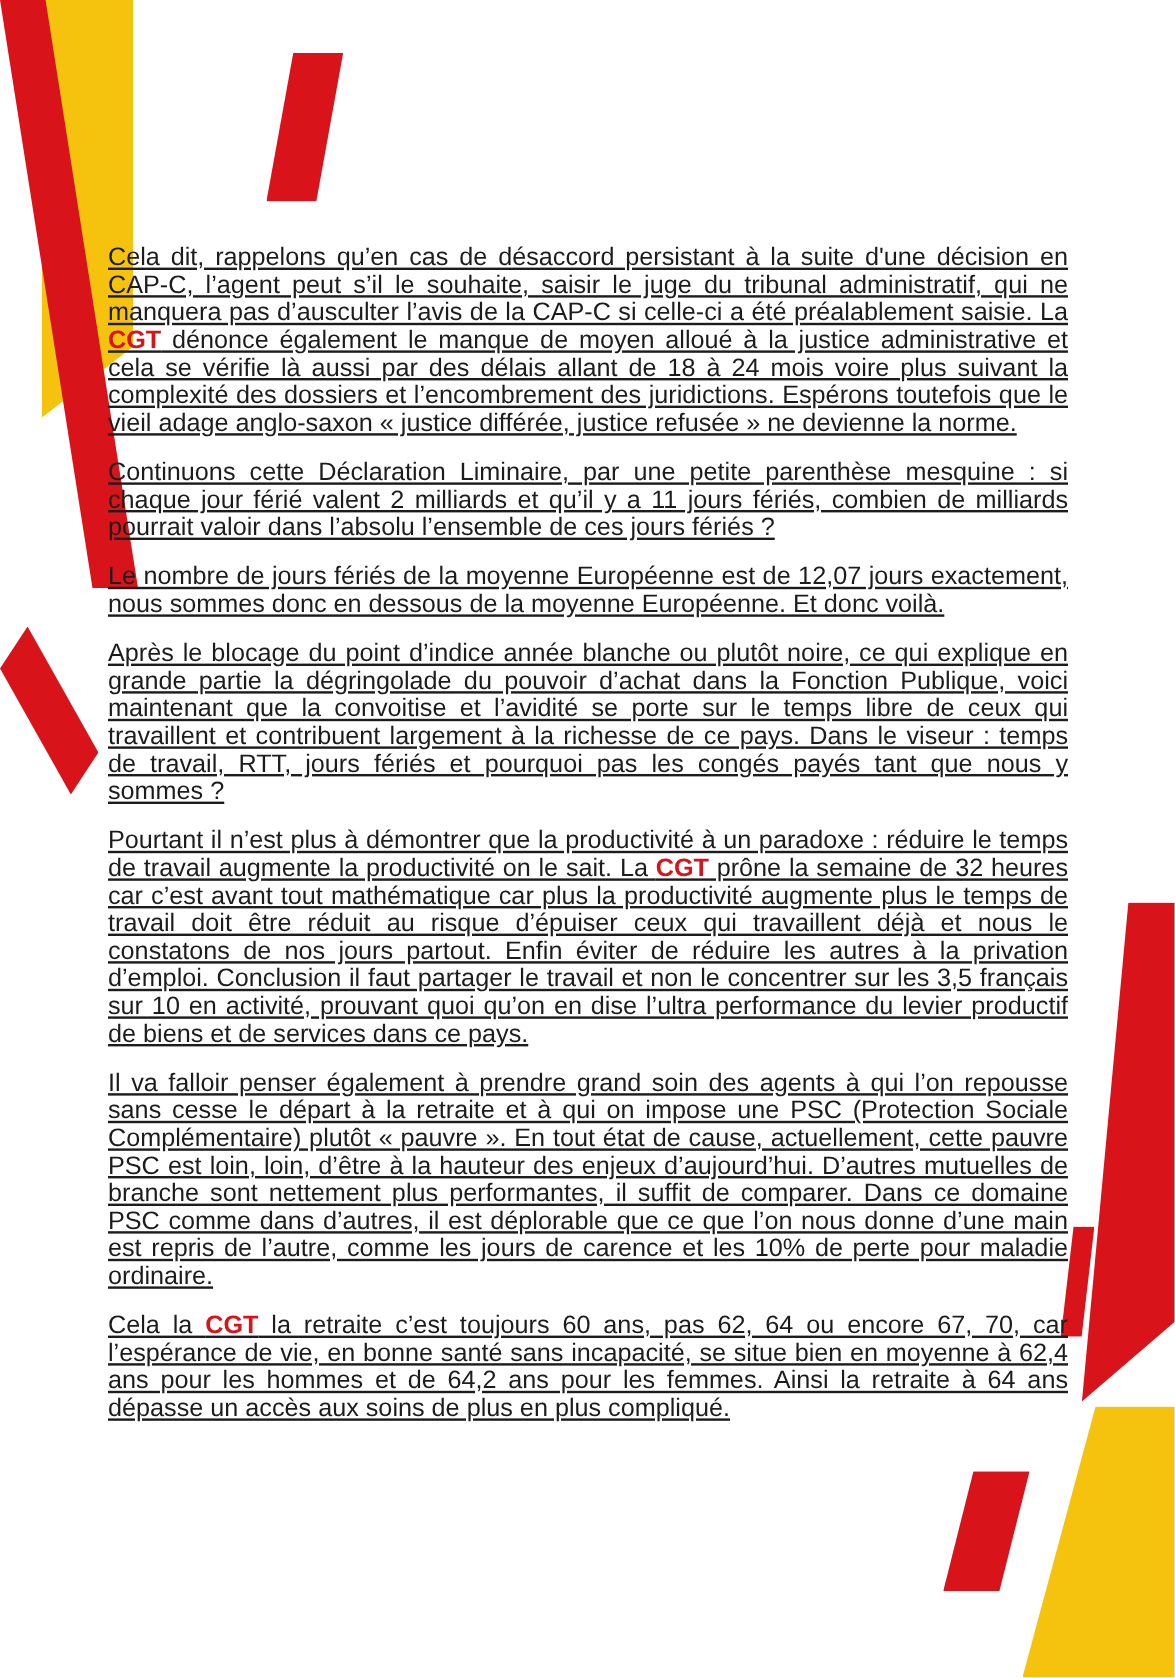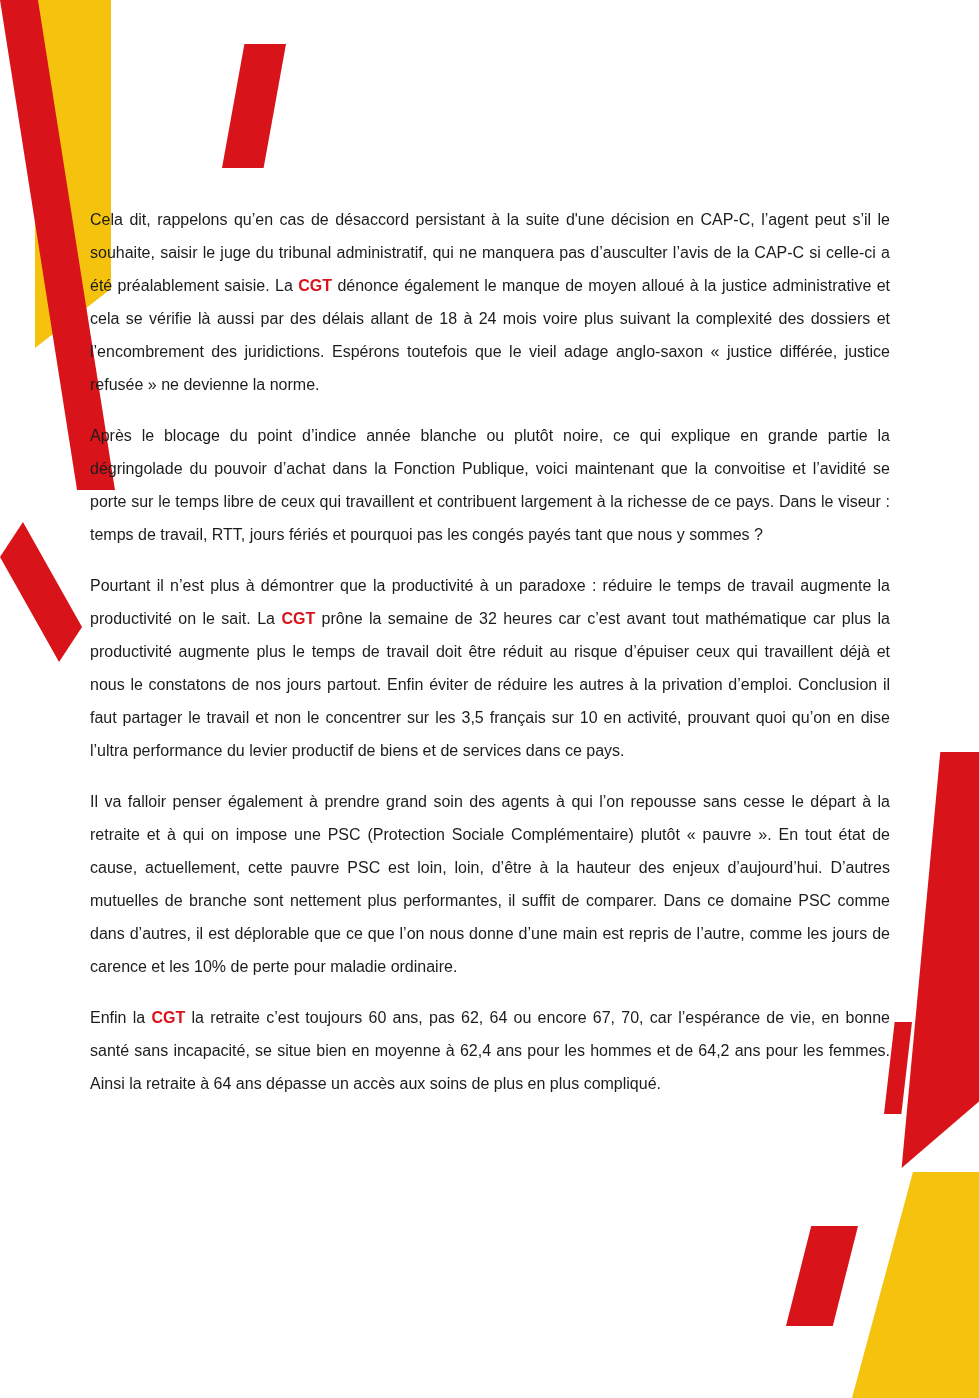--- a/index.html
+++ b/index.html
@@ -57,40 +57,43 @@
     left: 786px; top: 1226px; width: 72px; height: 100px;
     background: var(--brand-red);
     clip-path: polygon(35% 0, 100% 0, 65% 100%, 0 100%);
     z-index: 2;
   }
   .text-body {
     position: absolute;
     left: 90px; right: 89px; top: 203px;
     z-index: 5;
     color: var(--text-color);
-    font-size: 16px;
-    line-height: 33px;
+    font-size: 21px;
+    line-height: 23px;
     text-align: justify;
+    text-decoration: underline;
   }
   .para { margin-bottom: 18px; }
   .brand { color: var(--brand-red); font-weight: bold; }
 </style>
 </head>
 <body style="background: rgb(255, 255, 255);">
 
 <div class="page">
   <div class="deco deco-yellow-tl"></div>
   <div class="deco deco-red-tl"></div>
   <div class="deco deco-red-ml"></div>
   <div class="deco deco-red-tc"></div>
   <div class="deco deco-red-right"></div>
   <div class="deco deco-red-sliver-right"></div>
   <div class="deco deco-yellow-br"></div>
   <div class="deco deco-red-br"></div>
 
   <div class="text-body">
       <p class="para"><span>Cela dit, rappelons qu’en cas de désaccord persistant à la suite d'une décision en CAP-C, l’agent peut s’il le souhaite, saisir le juge du tribunal administratif, qui ne manquera pas d’ausculter l’avis de la CAP-C si celle-ci a été préalablement saisie. La </span><span class="brand">CGT</span><span> dénonce également le manque de moyen alloué à la justice administrative et cela se vérifie là aussi par des délais allant de 18 à 24 mois voire plus suivant la complexité des dossiers et l’encombrement des juridictions. Espérons toutefois que le vieil adage anglo-saxon « justice différée, justice refusée » ne devienne la norme.</span></p>
+      <p class="para"><span>Continuons cette Déclaration Liminaire, par une petite parenthèse mesquine : si chaque jour férié valent 2 milliards et qu’il y a 11 jours fériés, combien de milliards pourrait valoir dans l’absolu l’ensemble de ces jours fériés ?</span></p>
+      <p class="para"><span>Le nombre de jours fériés de la moyenne Européenne est de 12,07 jours exactement, nous sommes donc en dessous de la moyenne Européenne. Et donc voilà.</span></p>
       <p class="para"><span>Après le blocage du point d’indice année blanche ou plutôt noire, ce qui explique en grande partie la dégringolade du pouvoir d’achat dans la Fonction Publique, voici maintenant que la convoitise et l’avidité se porte sur le temps libre de ceux qui travaillent et contribuent largement à la richesse de ce pays. Dans le viseur : temps de travail, RTT, jours fériés et pourquoi pas les congés payés tant que nous y sommes ?</span></p>
       <p class="para"><span>Pourtant il n’est plus à démontrer que la productivité à un paradoxe : réduire le temps de travail augmente la productivité on le sait. La </span><span class="brand">CGT</span><span> prône la semaine de 32 heures car c’est avant tout mathématique car plus la productivité augmente plus le temps de travail doit être réduit au risque d’épuiser ceux qui travaillent déjà et nous le constatons de nos jours partout. Enfin éviter de réduire les autres à la privation d’emploi. Conclusion il faut partager le travail et non le concentrer sur les 3,5 français sur 10 en activité, prouvant quoi qu’on en dise l’ultra performance du levier productif de biens et de services dans ce pays.</span></p>
       <p class="para"><span>Il va falloir penser également à prendre grand soin des agents à qui l’on repousse sans cesse le départ à la retraite et à qui on impose une PSC (Protection Sociale Complémentaire) plutôt « pauvre ». En tout état de cause, actuellement, cette pauvre PSC est loin, loin, d’être à la hauteur des enjeux d’aujourd’hui. D’autres mutuelles de branche sont nettement plus performantes, il suffit de comparer. Dans ce domaine PSC comme dans d’autres, il est déplorable que ce que l’on nous donne d’une main est repris de l’autre, comme les jours de carence et les 10% de perte pour maladie ordinaire.</span></p>
-      <p class="para"><span>Enfin la </span><span class="brand">CGT</span><span> la retraite c’est toujours 60 ans, pas 62, 64 ou encore 67, 70, car l’espérance de vie, en bonne santé sans incapacité, se situe bien en moyenne à 62,4 ans pour les hommes et de 64,2 ans pour les femmes. Ainsi la retraite à 64 ans dépasse un accès aux soins de plus en plus compliqué.</span></p>
+      <p class="para"><span>Cela la </span><span class="brand">CGT</span><span> la retraite c’est toujours 60 ans, pas 62, 64 ou encore 67, 70, car l’espérance de vie, en bonne santé sans incapacité, se situe bien en moyenne à 62,4 ans pour les hommes et de 64,2 ans pour les femmes. Ainsi la retraite à 64 ans dépasse un accès aux soins de plus en plus compliqué.</span></p>
     </div>
 </div>
 
 </body></html>

